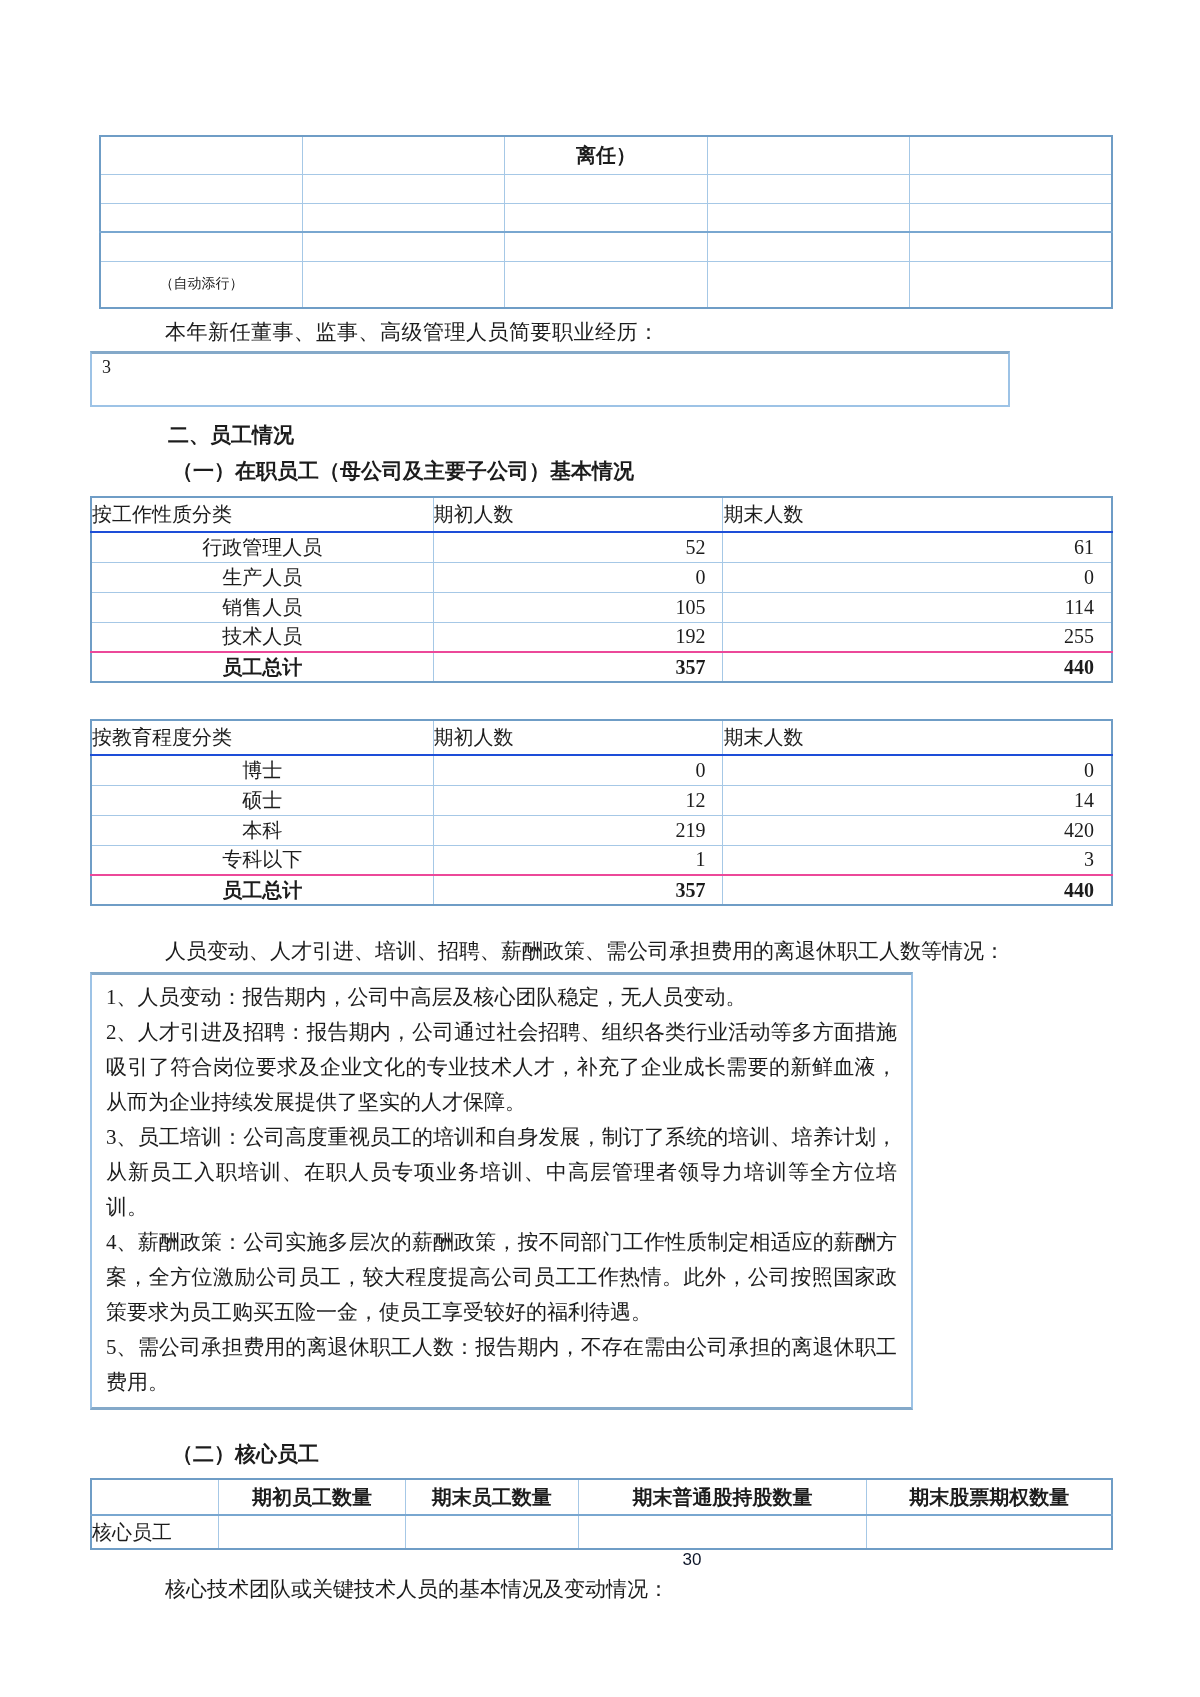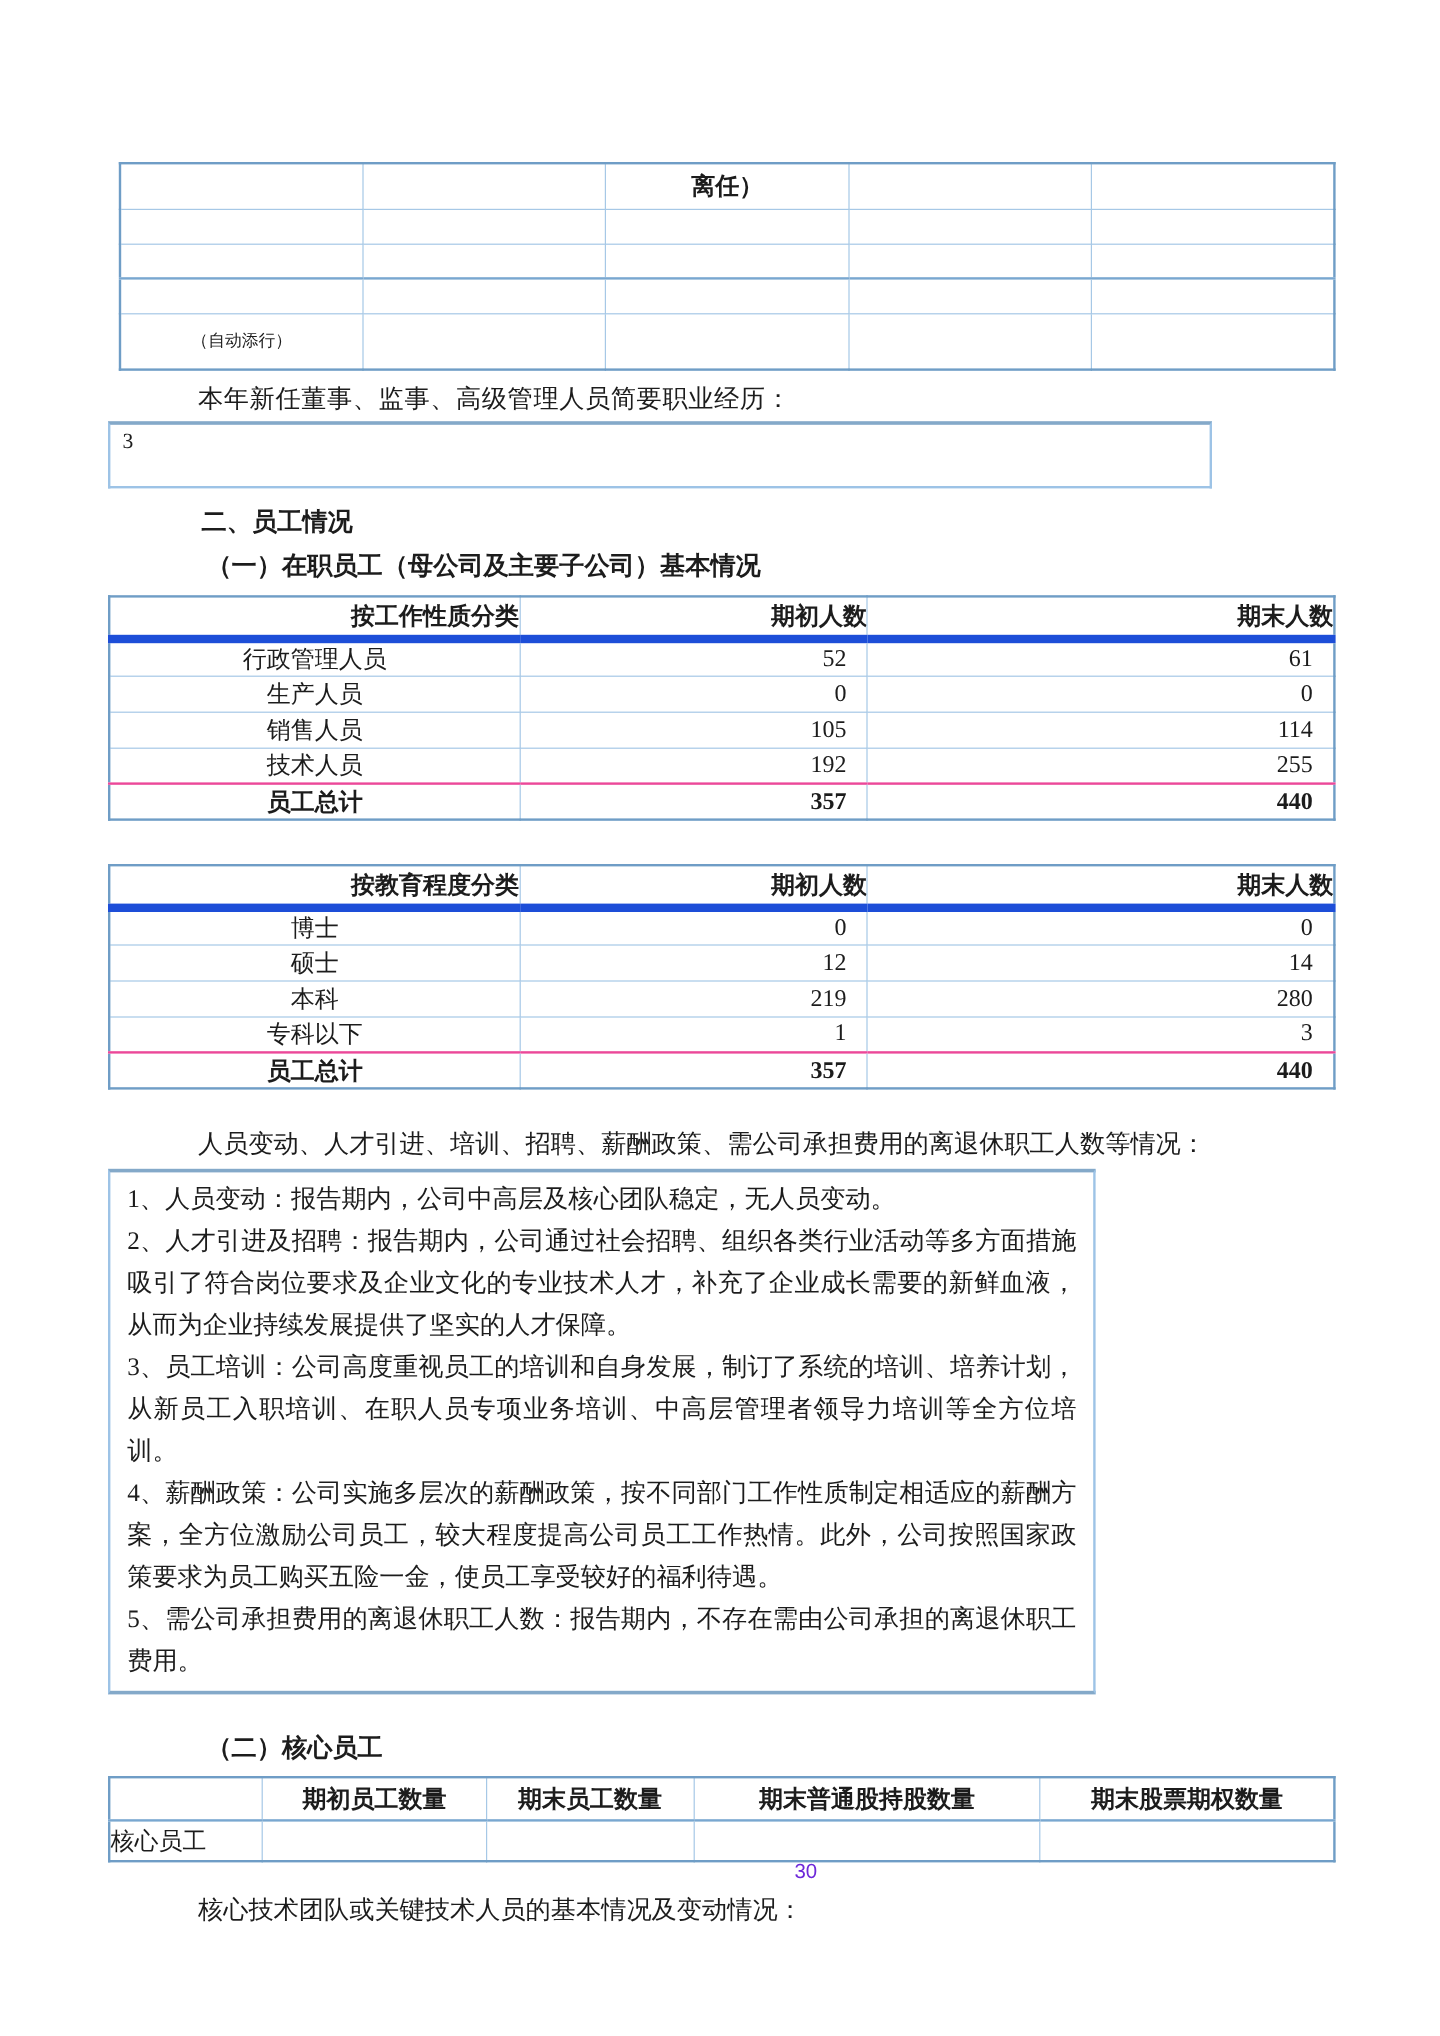--- a/index.html
+++ b/index.html
@@ -27,42 +27,42 @@
   .bio-line { margin-top:9px; padding-left:75px; font-size:21px; letter-spacing:0.5px; }
   .bio-box { margin-top:5px; width:920px; height:56px; border:2px solid #9dc3e6; border-top:3px solid #84a9c9; padding:3px 10px; font-size:18px; }
 
   
   .h-sec { margin-top:14px; padding-left:78px; font-size:21px; font-weight:bold; }
   .h-sub { margin-top:8px; padding-left:82px; font-size:21px; font-weight:bold; }
 
   
   .stat-table { margin-top:11px; border:2px solid #6f9dc6; }
   .stat-table col.c1 { width:33.5%; } .stat-table col.c2 { width:28.4%; } .stat-table col.c3 { width:38.1%; }
-  .stat-table th { height:35px; text-align:right; font-weight:bold; border-bottom:7px solid #1d4ed8; }
+  .stat-table th { height:35px; text-align:left; font-weight:normal; border-bottom:2px solid #1d4ed8; }
   .stat-table td { height:30px; }
   .stat-table td.lbl { text-align:center; }
   .stat-table td.num { text-align:right; padding-right:17px; }
   .stat-table tr.total td { font-weight:bold; border-top:2px solid #ec4899; }
   .gap-edu { height:25px; }
 
   
   .hr-title { margin-top:31px; padding-left:75px; font-size:21px; }
   .hr-box { margin-top:7px; width:823px; border:2px solid #9dc3e6; border-top:3px solid #84a9c9; border-bottom:3px solid #84a9c9; padding:5px 14px 7px 14px; }
   .hr-box p { font-size:21px; line-height:35px; margin:0; text-align:justify; }
 
   
   .h-sub2 { margin-top:30px; padding-left:82px; font-size:21px; font-weight:bold; }
   .core-table { margin-top:10px; border:2px solid #6f9dc6; }
   .core-table col.k1 { width:12.5%; } .core-table col.k2 { width:18.3%; } .core-table col.k3 { width:16.9%; }
   .core-table col.k4 { width:28.3%; } .core-table col.k5 { width:24%; }
   .core-table th { height:36px; text-align:center; font-weight:bold; border-bottom:2px solid #79a7d0; }
   .core-table td { height:34px; text-align:left; }
   .core-note { margin-top:25px; padding-left:75px; font-size:21px; }
 
-  .page-number { position:absolute; left:662px; top:1550px; width:60px; font-family:"Liberation Sans","DejaVu Sans",sans-serif; font-size:17px; color:#6d28d9; }
+  .page-number { position:absolute; left:662px; top:1550px; width:60px; text-align:center; font-family:"Liberation Sans","DejaVu Sans",sans-serif; font-size:17px; color:#0f172a; }
 </style>
 </head>
 <body>
 
 <div class="content">
 
   <table class="departure-table">
     <tbody>
         <tr class="r1">
       <td></td>
@@ -168,21 +168,21 @@
       <td class="num">0</td>
     </tr>
     <tr>
       <td class="lbl">硕士</td>
       <td class="num">12</td>
       <td class="num">14</td>
     </tr>
     <tr>
       <td class="lbl">本科</td>
       <td class="num">219</td>
-      <td class="num">280</td>
+      <td class="num">420</td>
     </tr>
     <tr>
       <td class="lbl">专科以下</td>
       <td class="num">1</td>
       <td class="num">3</td>
     </tr>
     <tr class="total">
       <td class="lbl">员工总计</td>
       <td class="num">357</td>
       <td class="num">440</td>

